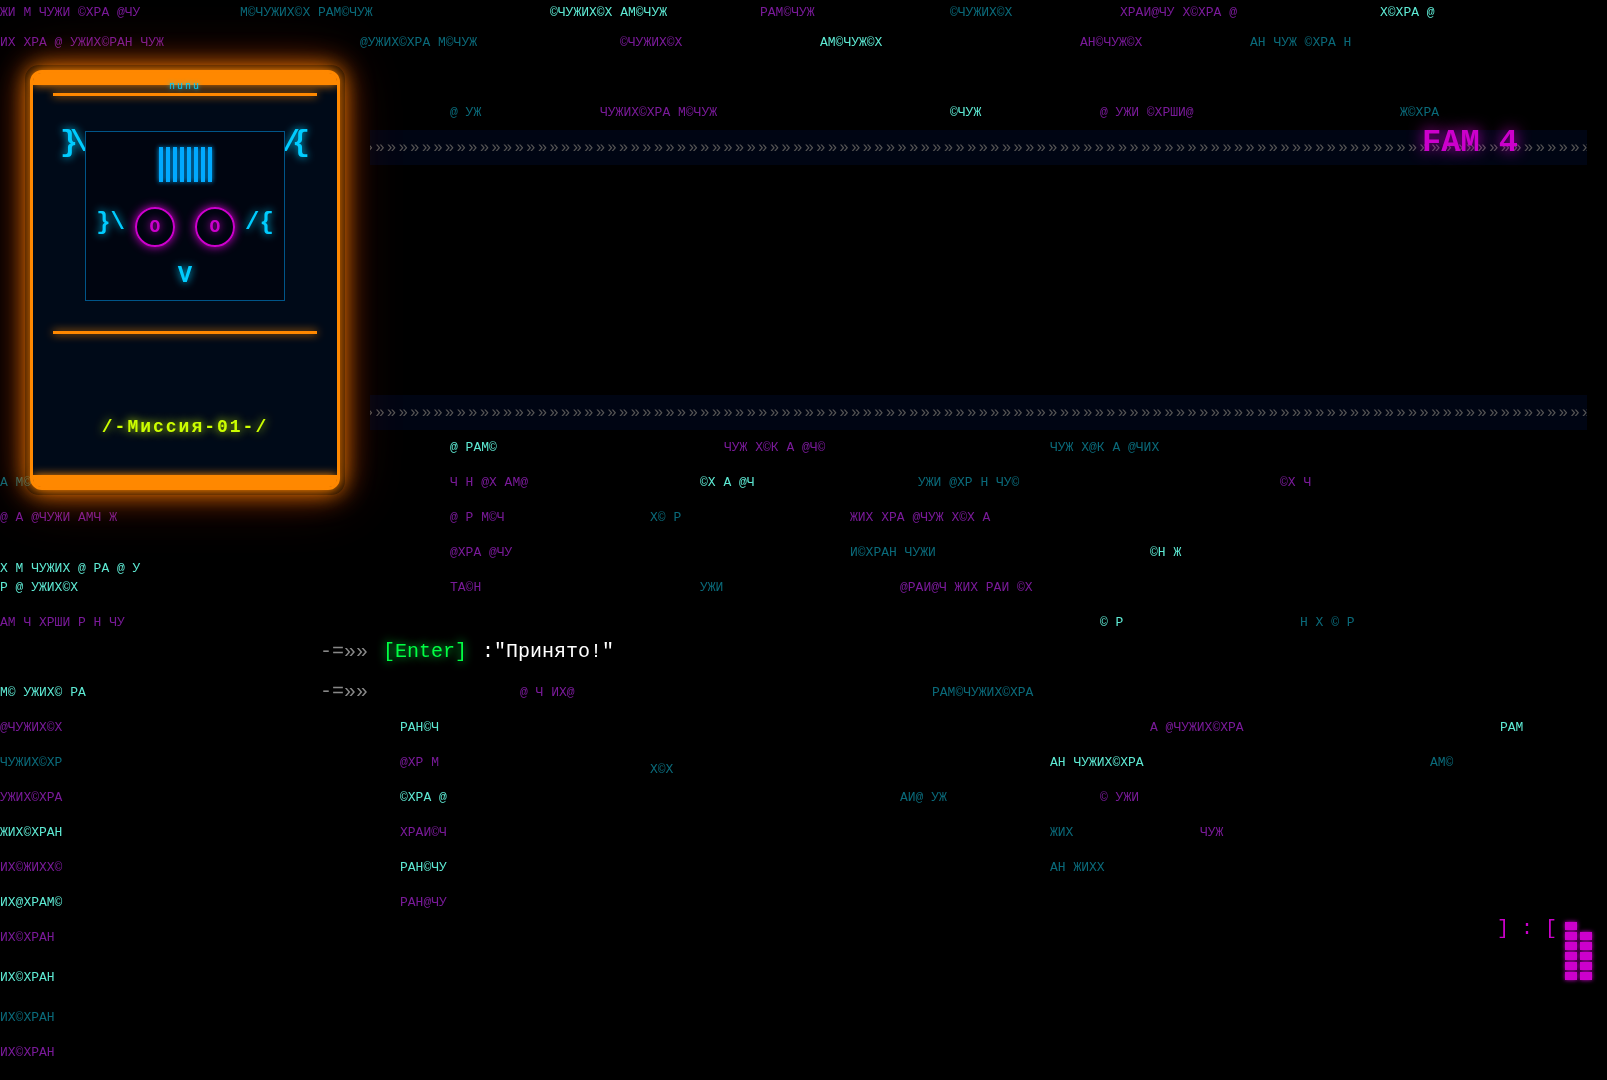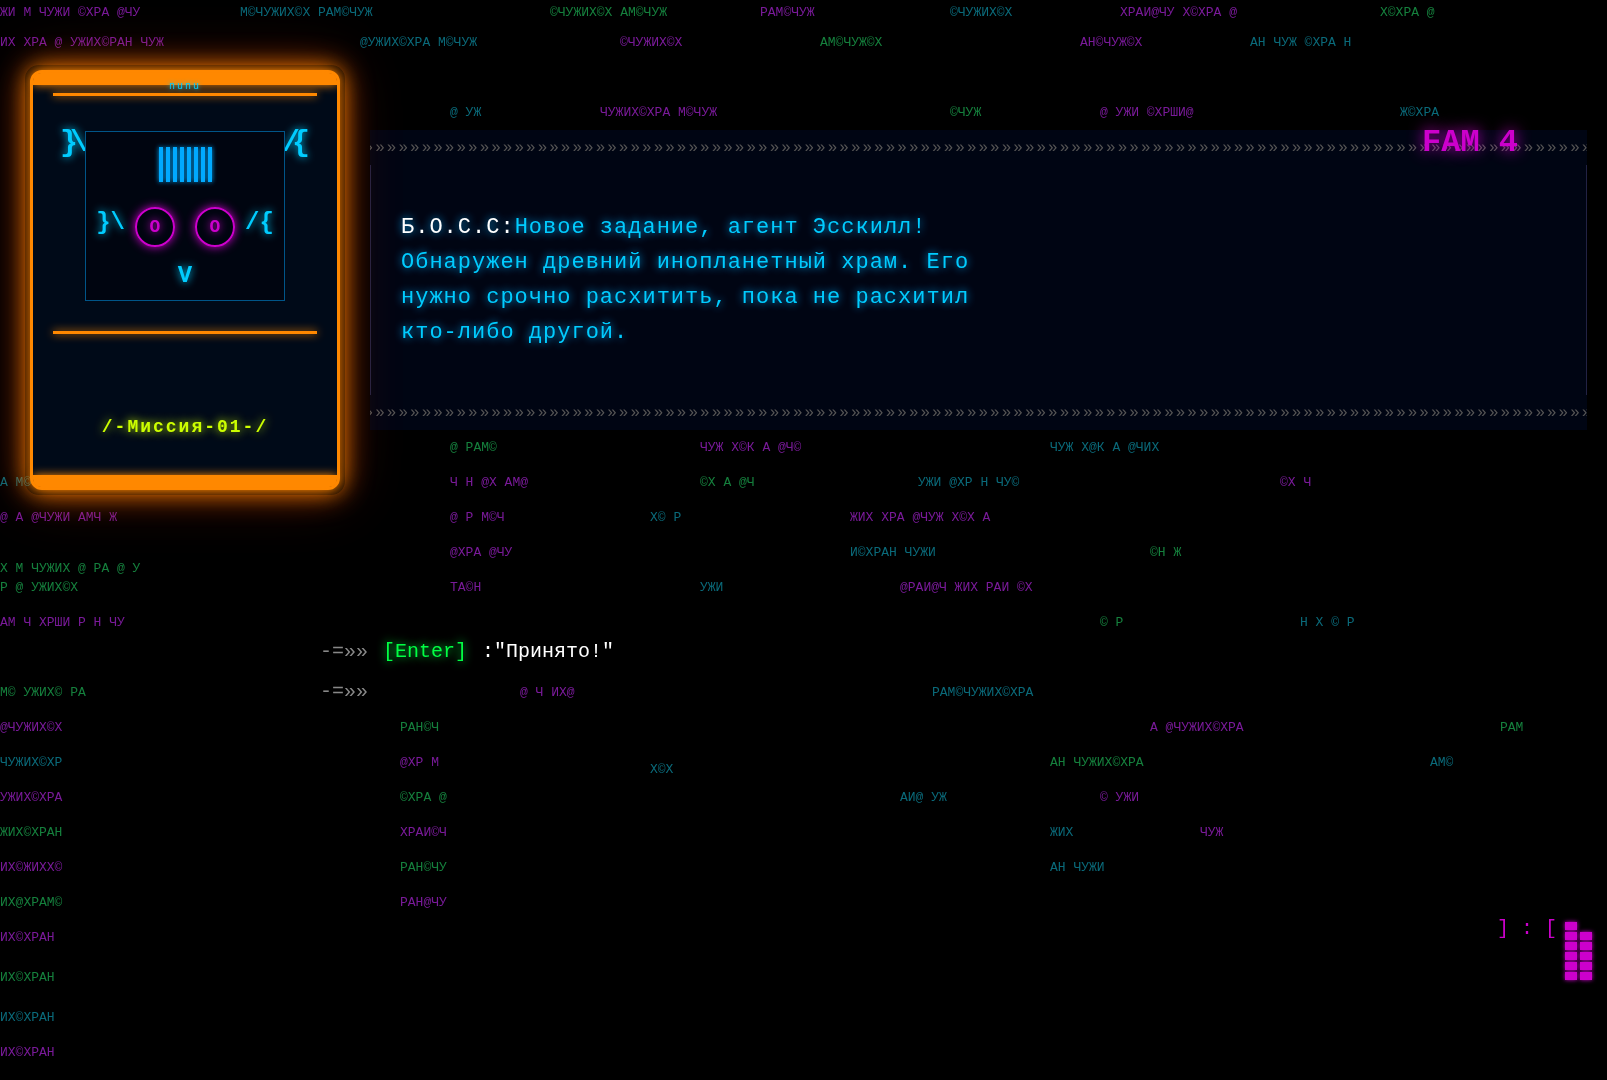--- a/index.html
+++ b/index.html
@@ -299,21 +299,21 @@
     }
 
     .mtxt {
       position: absolute;
       font-family: 'Courier New', monospace;
       font-size: 13px;
       white-space: nowrap;
     }
 
     .c-purple { color: #7a1a9a; }
-    .c-blue { color: #15803d; }
+    .c-blue { color: #5eead4; }
     .c-teal { color: #0a6a7a; }
 
     
     .device-glow {
       position: absolute;
       left: 25px;
       top: 65px;
       width: 320px;
       height: 430px;
       border-radius: 14px;
@@ -392,21 +392,21 @@
   <span class="mtxt c-purple" style="left:1080px;top:35px">АН©ЧУЖ©Х</span>
   <span class="mtxt c-teal" style="left:1250px;top:35px">АН  ЧУЖ ©ХРА Н</span>
 
   <span class="mtxt c-teal" style="left:450px;top:105px">@ УЖ</span>
   <span class="mtxt c-purple" style="left:600px;top:105px">ЧУЖИХ©ХРА М©ЧУЖ</span>
   <span class="mtxt c-blue" style="left:950px;top:105px">©ЧУЖ</span>
   <span class="mtxt c-purple" style="left:1100px;top:105px">@ УЖИ ©ХРШИ@</span>
   <span class="mtxt c-teal" style="left:1400px;top:105px">Ж©ХРА</span>
 
   <span class="mtxt c-blue" style="left:450px;top:440px">@ РАМ©</span>
-  <span class="mtxt c-purple" style="left:700px;top:440px">ЧУЖ Х©К А @Ч©</span>
+  <span class="mtxt c-purple" style="left:724px;top:440px">ЧУЖ Х©К А @Ч©</span>
   <span class="mtxt c-teal" style="left:1050px;top:440px">ЧУЖ Х@К А @ЧИХ</span>
 
   <span class="mtxt c-purple" style="left:450px;top:475px">Ч Н @Х АМ@</span>
   <span class="mtxt c-blue" style="left:700px;top:475px">©Х А @Ч</span>
   <span class="mtxt c-teal" style="left:918px;top:475px">УЖИ @ХР Н ЧУ©</span>
   <span class="mtxt c-purple" style="left:1280px;top:475px">©Х Ч</span>
 
   <span class="mtxt c-teal" style="left:0;top:475px">А  М©ЧУЖ @ РА@ У</span>
   <span class="mtxt c-purple" style="left:0;top:510px">@  А @ЧУЖИ АМЧ Ж</span>
 
@@ -448,21 +448,21 @@
   <span class="mtxt c-teal" style="left:900px;top:790px">АИ@ УЖ</span>
   <span class="mtxt c-purple" style="left:1100px;top:790px">© УЖИ</span>
 
   <span class="mtxt c-blue" style="left:0;top:825px">ЖИХ©ХРАН</span>
   <span class="mtxt c-purple" style="left:400px;top:825px">ХРАИ©Ч</span>
   <span class="mtxt c-teal" style="left:1050px;top:825px">ЖИХ</span>
   <span class="mtxt c-purple" style="left:1200px;top:825px">ЧУЖ</span>
 
   <span class="mtxt c-purple" style="left:0;top:860px">ИХ©ЖИХХ©</span>
   <span class="mtxt c-blue" style="left:400px;top:860px">РАН©ЧУ</span>
-  <span class="mtxt c-teal" style="left:1050px;top:860px">АН ЧУЖИ</span>
+  <span class="mtxt c-teal" style="left:1050px;top:860px">АН ЖИХХ</span>
 
   <span class="mtxt c-blue" style="left:0;top:895px">ИХ@ХРАМ©</span>
   <span class="mtxt c-purple" style="left:400px;top:895px">РАН@ЧУ</span>
 
   <span class="mtxt c-purple" style="left:0;top:930px">ИХ©ХРАН</span>
   <span class="mtxt c-blue" style="left:0;top:970px">ИХ©ХРАН</span>
   <span class="mtxt c-teal" style="left:0;top:1010px">ИХ©ХРАН</span>
   <span class="mtxt c-purple" style="left:0;top:1045px">ИХ©ХРАН</span>
 
 </div>
@@ -535,25 +535,20 @@
 
     <div class="device-bottom-bar"></div>
     <div class="device-side-left"></div>
     <div class="device-side-right"></div>
   </div>
 
   <div class="arrows-top">
     <span class="arrows-text">»»»»»»»»»»»»»»»»»»»»»»»»»»»»»»»»»»»»»»»»»»»»»»»»»»»»»»»»»»»»»»»»»»»»»»»»»»»»»»»»»»»»»»»»»»»»»»»»»»»»»»»»»»»»»»»»»»»»»»»»»»»»»»»»</span>
   </div>
 
-  <div class="message-box">
-    <div class="message-text">
-      <span style="color:#ffffff;">Б.О.С.С:</span><span style="color:#00ccff;">Новое задание, агент Эсскилл!<br>Обнаружен древний инопланетный храм. Его<br>нужно срочно расхитить, пока не расхитил<br>кто-либо другой.</span>
-    </div>
-  </div>
 
   <div class="arrows-bottom">
     <span class="arrows-text">»»»»»»»»»»»»»»»»»»»»»»»»»»»»»»»»»»»»»»»»»»»»»»»»»»»»»»»»»»»»»»»»»»»»»»»»»»»»»»»»»»»»»»»»»»»»»»»»»»»»»»»»»»»»»»»»»»»»»»»»»»»»»»»»</span>
   </div>
 
   <div class="input-area">
     <span class="arrow-prompt">-=»»</span>
     <span class="enter-box">[Enter]</span>
     <span class="response-text">:"Принято!"</span>
   </div>

